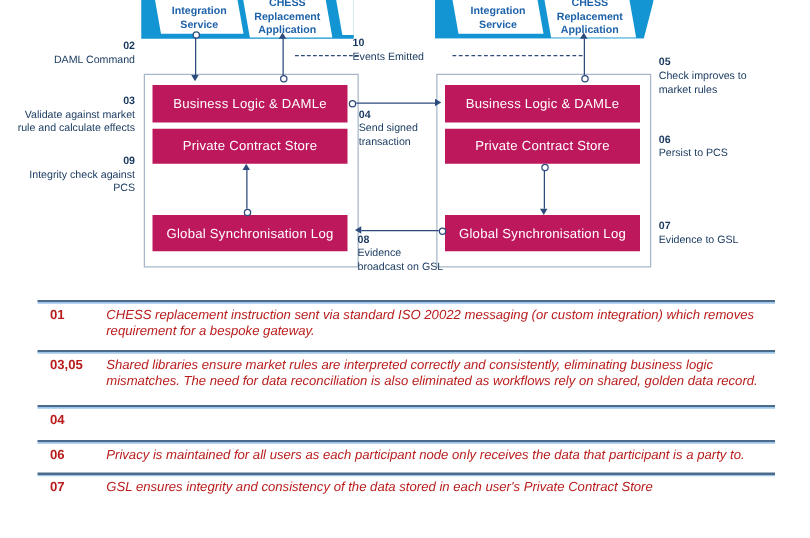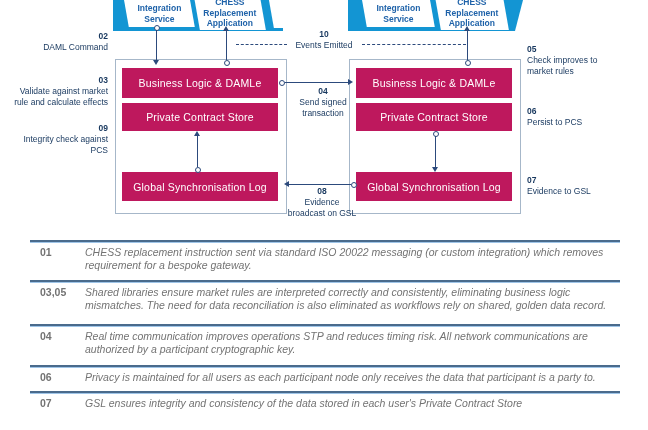--- a/index.html
+++ b/index.html
@@ -29,24 +29,24 @@
   .ah{position:absolute;width:0;height:0;}
   .ah.up{border-left:3.5px solid transparent;border-right:3.5px solid transparent;border-bottom:5px solid #2c4a7c;}
   .ah.down{border-left:3.5px solid transparent;border-right:3.5px solid transparent;border-top:5px solid #2c4a7c;}
   .ah.rightd{border-top:3.5px solid transparent;border-bottom:3.5px solid transparent;border-left:5px solid #2c4a7c;}
   .ah.leftd{border-top:3.5px solid transparent;border-bottom:3.5px solid transparent;border-right:5px solid #2c4a7c;}
 
   
   .callout{position:absolute;font-size:8.5px;line-height:10.8px;color:#17375e;}
   .co-num{font-weight:bold;}
   .callout.ra{text-align:right;}
-  .callout.ctr{text-align:center;}
+  .callout.ctr{}
 
   
-  .anno-table{position:absolute;left:30px;top:240px;width:590px;color:#737373;}
+  .anno-table{position:absolute;left:30px;top:240px;width:590px;color:#b91c1c;}
   .rule{height:3px;background:linear-gradient(to bottom,#4a6b8c 0,#4a6b8c 66%,#9fc5e8 66%,#9fc5e8 100%);}
   .trow{display:flex;font-size:10.5px;line-height:13px;}
   .trow .num{width:55px;flex:0 0 55px;padding:3px 0 0 10px;font-weight:bold;box-sizing:border-box;}
   .trow .txt{flex:1;padding:3px 6px 0 0;font-style:italic;}
   .trow.r1{padding-bottom:8px;}
   .trow.r2{padding-bottom:12px;}
   .trow.r3{padding-bottom:9px;}
   .trow.r4{padding-bottom:7px;}
 </style>
 </head>
@@ -170,21 +170,20 @@
       <div class="txt">CHESS replacement instruction sent via standard ISO 20022 messaging (or custom integration) which removes requirement for a bespoke gateway.</div>
     </div>
     <div class="rule"></div>
     <div class="trow r2">
       <div class="num">03,05</div>
       <div class="txt">Shared libraries ensure market rules are interpreted correctly and consistently, eliminating business logic mismatches. The need for data reconciliation is also eliminated as workflows rely on shared, golden data record.</div>
     </div>
     <div class="rule"></div>
     <div class="trow r3">
       <div class="num">04</div>
-      <div class="txt">Real time communication improves operations STP and reduces timing risk. All network communications are authorized by a participant cryptographic key.</div>
     </div>
     <div class="rule"></div>
     <div class="trow r4">
       <div class="num">06</div>
       <div class="txt">Privacy is maintained for all users as each participant node only receives the data that participant is a party to.</div>
     </div>
     <div class="rule"></div>
     <div class="trow">
       <div class="num">07</div>
       <div class="txt">GSL ensures integrity and consistency of the data stored in each user's Private Contract Store</div>

